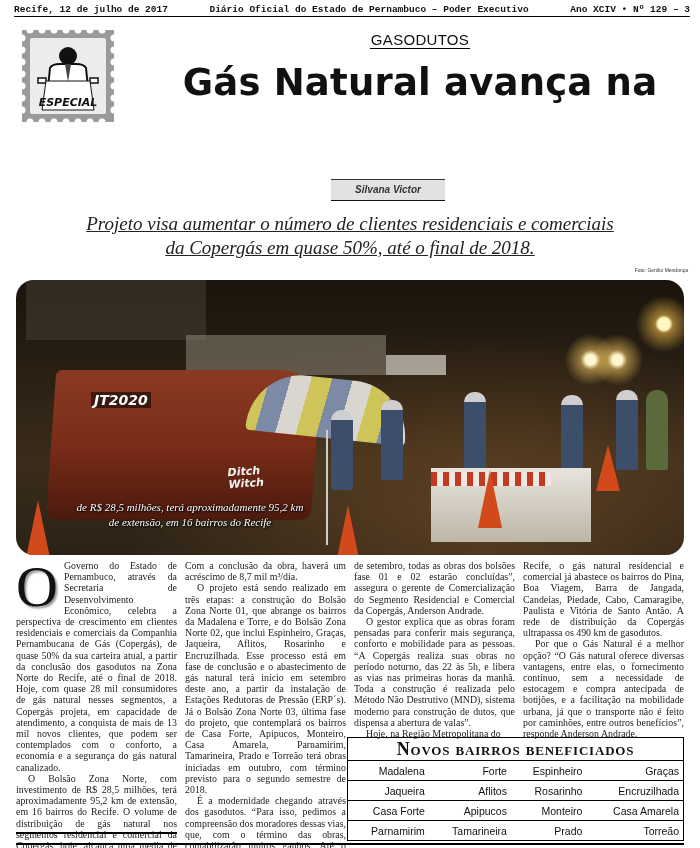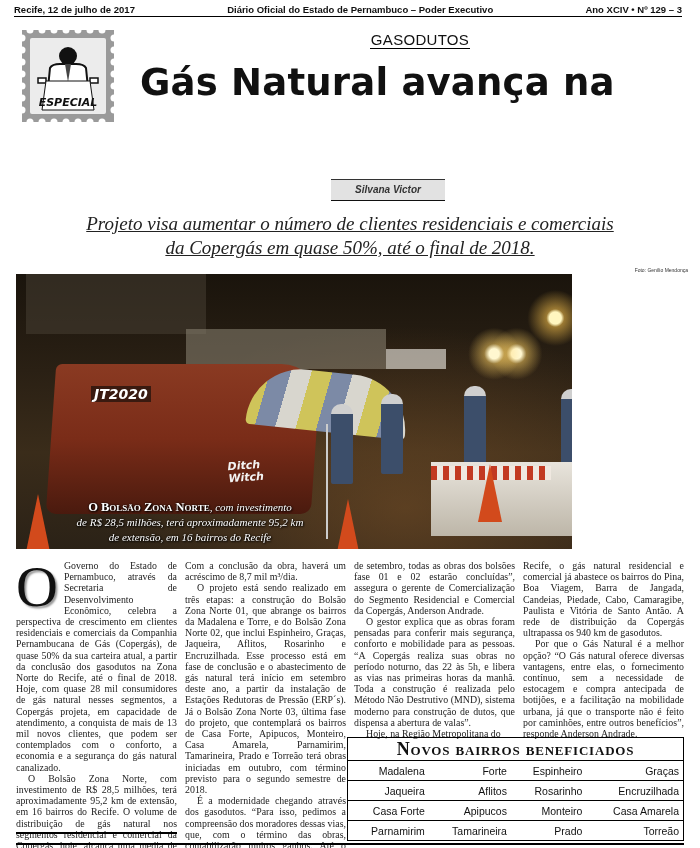--- a/index.html
+++ b/index.html
@@ -1,41 +1,42 @@
 <!DOCTYPE html>
 <html><head>
 <meta charset="utf-8">
 <style>
   html, body { margin: 0; padding: 0; background: #ffffff; }
   body { width: 700px; height: 848px; position: relative; overflow: hidden; font-family: "Liberation Serif", serif; color: #111; }
 
-  .header { position: absolute; left: 14px; right: 18px; top: 2px; height: 14px; border-bottom: 1.5px solid #000; font-family: Liberation Sans, sans-serif; font-size: 9.5px; font-weight: bold; display: flex; justify-content: space-between; align-items: center; }
+  .header { position: absolute; left: 14px; right: 10px; top: 2px; height: 14px; border-bottom: 1.5px solid #000; font-family: Liberation Mono, monospace; font-size: 9.5px; font-weight: bold; display: flex; justify-content: space-between; align-items: center; }
   .header span { white-space: nowrap; }
 
   .stamp { position: absolute; left: 18px; top: 26px; width: 100px; height: 100px; }
 
   .kicker { position: absolute; left: 140px; width: 560px; top: 31px; text-align: center; }
   .kicker span { font-family: "Liberation Sans", sans-serif; font-size: 15px; border-bottom: 1.5px solid #000; padding: 0 1px 0 1px; letter-spacing: 0.3px; }
 
-  .headline { position: absolute; left: 140px; width: 560px; top: 58px; text-align: left; font-family: "DejaVu Sans", sans-serif; font-weight: bold; font-size: 37px; line-height: 49px; letter-spacing: 0.2px; }
+  .headline { position: absolute; left: 140px; width: 560px; top: 58px; text-align: center; font-family: "DejaVu Sans", sans-serif; font-weight: bold; font-size: 37px; line-height: 49px; letter-spacing: 0.2px; }
 
   .byline { position: absolute; left: 331px; top: 179px; width: 114px; height: 20px; background: #e2e2e2; border-top: 1px solid #333; border-bottom: 1.5px solid #111; text-align: center; font-family: "Liberation Sans", sans-serif; font-style: italic; font-weight: bold; font-size: 10px; line-height: 20px; color: #333; }
 
   .subtitle { position: absolute; left: 20px; width: 660px; top: 212px; text-align: center; font-style: italic; font-size: 19px; line-height: 24px; color: #222; text-decoration: underline; }
 
   .credit { position: absolute; right: 12px; top: 267px; font-family: "Liberation Sans", sans-serif; font-size: 5px; color: #333; }
 
-  .photo { position: absolute; left: 16px; top: 274px; width: 556px; height: 275px; overflow: hidden;
+  .photo { position: absolute; left: 16px; top: 280px; width: 668px; height: 275px; overflow: hidden;
     background:
       radial-gradient(circle at 97% 16%, #fff6c0 0 6px, rgba(255,200,80,0.55) 9px, rgba(0,0,0,0) 28px),
       radial-gradient(circle at 86% 29%, #fff7d0 0 5px, rgba(255,210,100,0.5) 10px, rgba(0,0,0,0) 26px),
       radial-gradient(circle at 90% 29%, #fff7d0 0 5px, rgba(255,210,100,0.5) 10px, rgba(0,0,0,0) 26px),
       radial-gradient(circle at 40% 60%, #fff2b0 0 4px, rgba(255,200,80,0.5) 8px, rgba(0,0,0,0) 22px),
       radial-gradient(ellipse at 70% 85%, rgba(120,80,40,0.6) 0, rgba(0,0,0,0) 55%),
       linear-gradient(180deg, #1a140c 0%, #2a2014 35%, #3a2c1a 65%, #2b2217 100%);
+    border-radius: 18px;
   }
   .photo .building { position: absolute; background: #4a4236; }
   .photo .wall { position: absolute; background: #8c8574; }
   .photo .machine { position: absolute; left: 35px; top: 90px; width: 265px; height: 150px; background: linear-gradient(180deg, #8a3a22 0%, #7a2c18 50%, #4a1a0e 100%); border-radius: 6px 40px 10px 10px; transform: skewX(-4deg); }
   .photo .machine-label { position: absolute; left: 75px; top: 112px; color: #fff; font-family: "DejaVu Sans", sans-serif; font-weight: bold; font-style: italic; font-size: 14px; background: #3a1a10; padding: 0 3px; }
   .photo .ditch { position: absolute; left: 212px; top: 186px; color: #f3f3f3; font-family: "DejaVu Sans", sans-serif; font-weight: bold; font-style: italic; font-size: 11px; line-height: 12px; transform: rotate(-4deg); }
   .photo .umbrella { position: absolute; left: 232px; top: 98px; width: 160px; height: 60px; border-radius: 80px 80px 6px 6px; background: repeating-linear-gradient(100deg, #cfc45a 0 20px, #7c8aa6 20px 40px, #d8d6ce 40px 60px); transform: rotate(6deg); }
   .photo .pole { position: absolute; left: 310px; top: 150px; width: 2px; height: 115px; background: #ccc; }
   .photo .barrier { position: absolute; left: 415px; top: 188px; width: 160px; height: 74px; background: linear-gradient(180deg, #e8e4dc, #bdb6a8); }
   .photo .barrier-stripe { position: absolute; left: 415px; top: 192px; width: 120px; height: 14px; background: repeating-linear-gradient(90deg, #c23a22 0 6px, #efe8e0 6px 12px); }
@@ -150,21 +151,20 @@
   <div class="worker" style="left:630px; top:110px; background:#5a6a3a;"></div>
   <div class="barrier"></div>
   <div class="barrier-stripe"></div>
   <div class="cone" style="left:320px; top:225px;"></div>
   <div class="cone" style="left:462px; top:190px;"></div>
   <div class="cone" style="left:580px; top:165px; border-bottom-width:46px;"></div>
   <div class="cone" style="left:10px; top:220px;"></div>
 </div>
 
 <div class="caption">
-  <div><span class="lead">O Bolsão Zona Norte</span><span>, com investimento</span></div>
   <div>de R$ 28,5 milhões, terá aproximadamente 95,2 km</div>
   <div>de extensão, em 16 bairros do Recife</div>
 </div>
 
 <div class="col col1">
   <span class="dropcap">O</span>
   <p class="first">Governo do Estado de Pernambuco, através da Secretaria de Desenvolvimento Econômico, celebra a perspectiva de crescimento em clientes residenciais e comerciais da Companhia Pernambucana de Gás (Copergás), de quase 50% da sua carteira atual, a partir da conclusão dos gasodutos na Zona Norte do Recife, até o final de 2018. Hoje, com quase 28 mil consumidores de gás natural nesses segmentos, a Copergás projeta, em capacidade de atendimento, a conquista de mais de 13 mil novos clientes, que podem ser contemplados com o conforto, a economia e a segurança do gás natural canalizado.</p>
   <p>O Bolsão Zona Norte, com investimento de R$ 28,5 milhões, terá aproximadamente 95,2 km de extensão, em 16 bairros do Recife. O volume de distribuição de gás natural nos segmentos residencial e comercial da Copergás, hoje, alcança uma media de 17,5 mil m³/dia.</p>
 </div>
 
@@ -174,21 +174,21 @@
   <p>É a modernidade chegando através dos gasodutos. “Para isso, pedimos a compreensão dos moradores dessas vias, que, com o término das obras, contabilizarão muitos ganhos. Até o final</p>
 </div>
 
 <div class="col col3">
   <p class="first">de setembro, todas as obras dos bolsões fase 01 e 02 estarão concluídas”, assegura o gerente de Comercialização do Segmento Residencial e Comercial da Copergás, Anderson Andrade.</p>
   <p>O gestor explica que as obras foram pensadas para conferir mais segurança, conforto e mobilidade para as pessoas. “A Copergás realiza suas obras no período noturno, das 22 às 5h, e libera as vias nas primeiras horas da manhã. Toda a construção é realizada pelo Método Não Destrutivo (MND), sistema moderno para construção de dutos, que dispensa a abertura de valas”.</p>
   <p>Hoje, na Região Metropolitana do</p>
 </div>
 
 <div class="col col4">
-  <p class="first">Recife, o gás natural residencial e comercial já abastece os bairros do Pina, Boa Viagem, Barra de Jangada, Candeias, Piedade, Cabo, Camaragibe, Paulista e Vitória de Santo Antão. A rede de distribuição da Copergás ultrapassa os 940 km de gasodutos.</p>
+  <p class="first">Recife, o gás natural residencial e comercial já abastece os bairros do Pina, Boa Viagem, Barra de Jangada, Candeias, Piedade, Cabo, Camaragibe, Paulista e Vitória de Santo Antão. A rede de distribuição da Copergás ultrapassa os 490 km de gasodutos.</p>
   <p>Por que o Gás Natural é a melhor opção? “O Gás natural oferece diversas vantagens, entre elas, o fornecimento contínuo, sem a necessidade de estocagem e compra antecipada de botijões, e a facilitação na mobilidade urbana, já que o transporte não é feito por caminhões, entre outros benefícios”, responde Anderson Andrade.</p>
 </div>
 
 <div class="rule" style="left:16px; top:832px; width:161px;"></div>
 <div class="rule" style="left:16px; top:843px; width:668px;"></div>
 
 <table class="tablebox">
   <thead>
     <tr>
         <th colspan="4">Novos bairros beneficiados</th>

